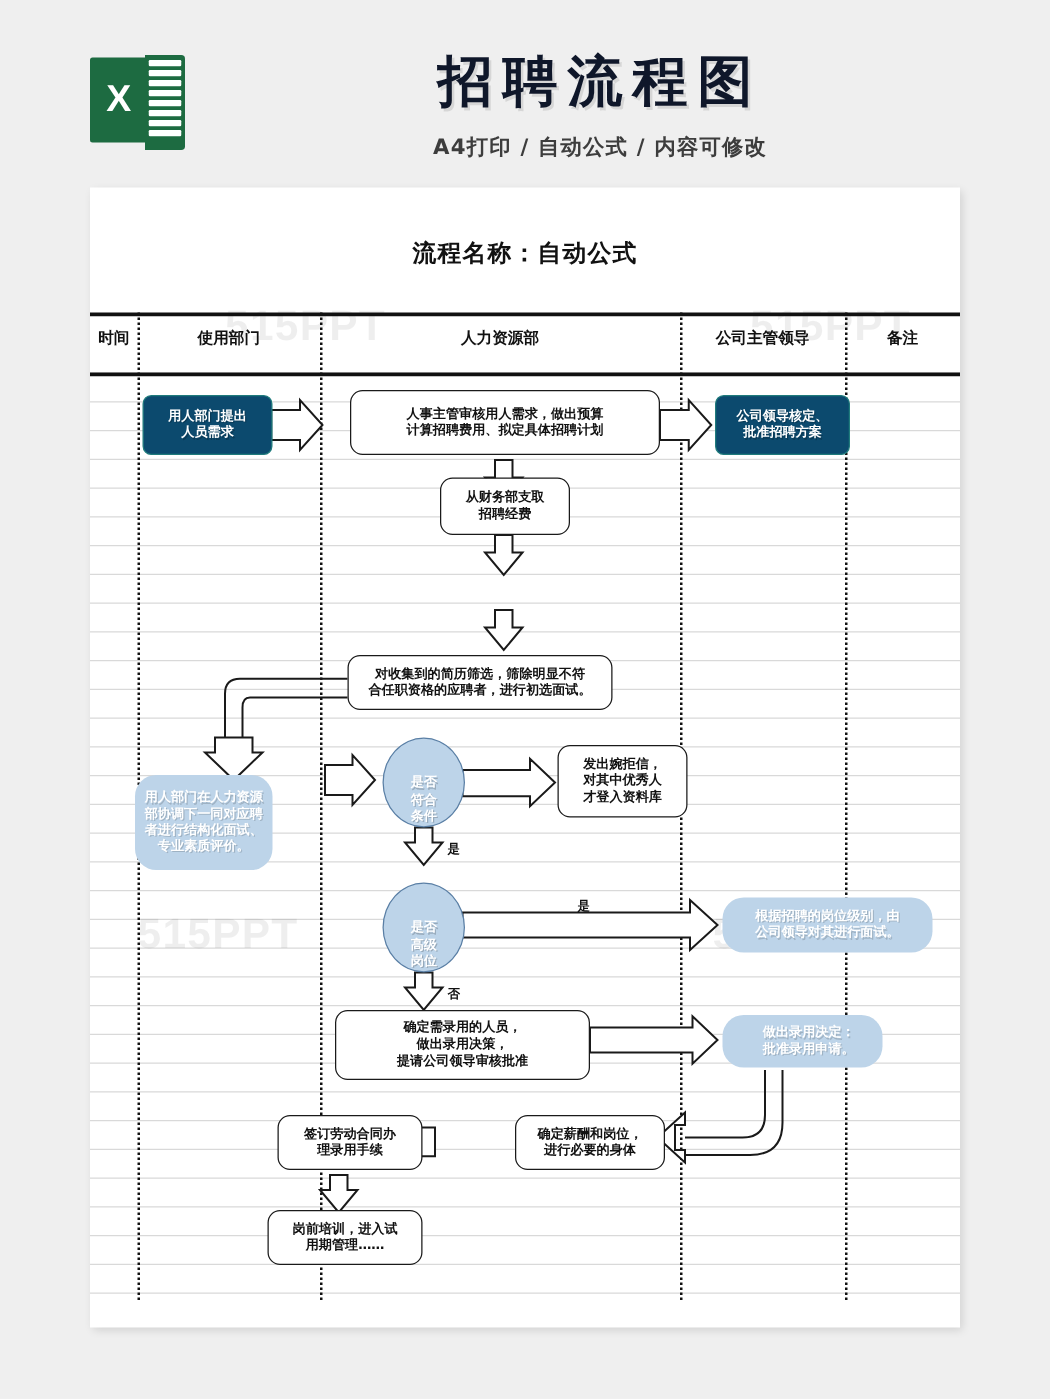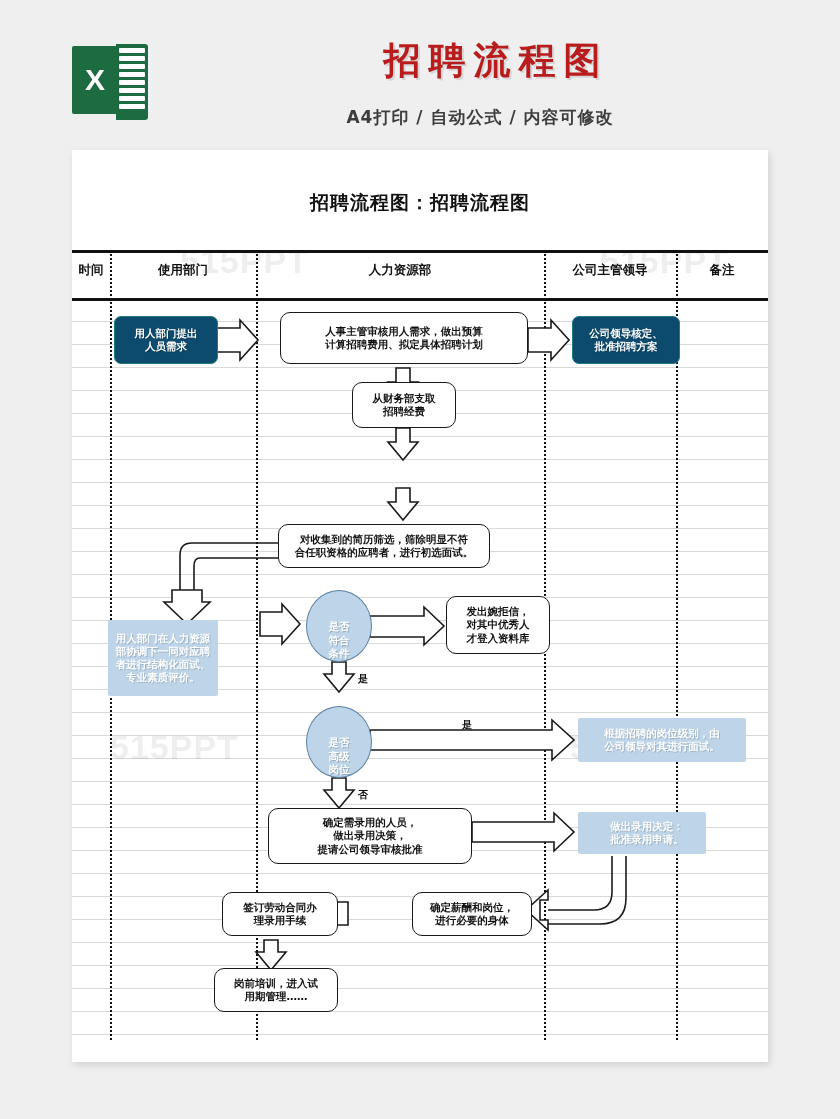--- a/index.html
+++ b/index.html
@@ -56,25 +56,25 @@
   }
   .xls-logo .sheet i {
     display: block;
     height: 5px;
     background: #ffffff;
     margin-bottom: 3px;
     border-radius: 1px;
   }
   .title-main {
     position: absolute;
-    left: 216px; top: 36px;
+    left: 200px; top: 36px;
     width: 560px;
     text-align: center;
-    color: #b91c1c;
-    font-size: 37px;
+    color: #0f172a;
+    font-size: 44px;
     font-weight: bold;
     letter-spacing: 8px;
     text-shadow: 2px 2px 0 rgba(0,0,0,0.10);
   }
   .title-sub {
     position: absolute;
     left: 200px; top: 106px;
     width: 560px;
     text-align: center;
     color: #3d3d3d;
@@ -163,21 +163,21 @@
   .node.teal {
     background: #0c4a6e;
     border: 1px solid #1f7b7c;
     border-radius: 7px;
     color: #ffffff;
     text-shadow: 1px 1px 0 rgba(0,0,0,0.22);
   }
   .node.blue {
     background: #bdd4e9;
     border: none;
-    border-radius: 2px;
+    border-radius: 17px;
     color: #ffffff;
     text-shadow: 1px 1px 0 rgba(0,0,0,0.16);
   }
   .node.decision {
     background: #bdd4e9;
     border: 1.4px solid #5a7fa5;
     border-radius: 50%;
     color: #ffffff;
     text-shadow: 1px 1px 0 rgba(0,0,0,0.20);
     line-height: 1.3;
@@ -267,21 +267,21 @@
       <div class="hline" style="top:838px"></div>
       <div class="hline" style="top:861px"></div>
       <div class="hline" style="top:884px"></div>
     </div>
 
     <div class="wm" style="left:108px; top:92px;">515PPT</div>
     <div class="wm" style="left:528px; top:92px;">515PPT</div>
     <div class="wm" style="left:38px; top:578px;">515PPT</div>
     <div class="wm" style="left:498px; top:578px;">515PPT</div>
 
-    <div class="sheet-title">招聘流程图：招聘流程图</div>
+    <div class="sheet-title">流程名称：自动公式</div>
 
     <div class="rule-top"></div>
     <div class="rule-bot"></div>
 
     <div class="vline-dot" style="left:38px;"></div>
     <div class="vline-dot" style="left:184px;"></div>
     <div class="vline-dot" style="left:472px;"></div>
     <div class="vline-dot" style="left:604px;"></div>
 
     <div class="colhead" style="left:0px;   width:38px;">时间</div>

